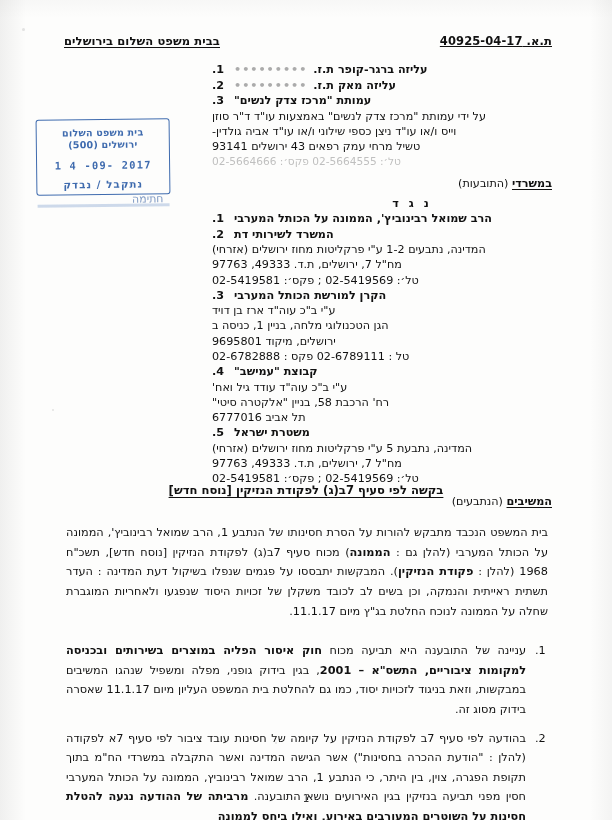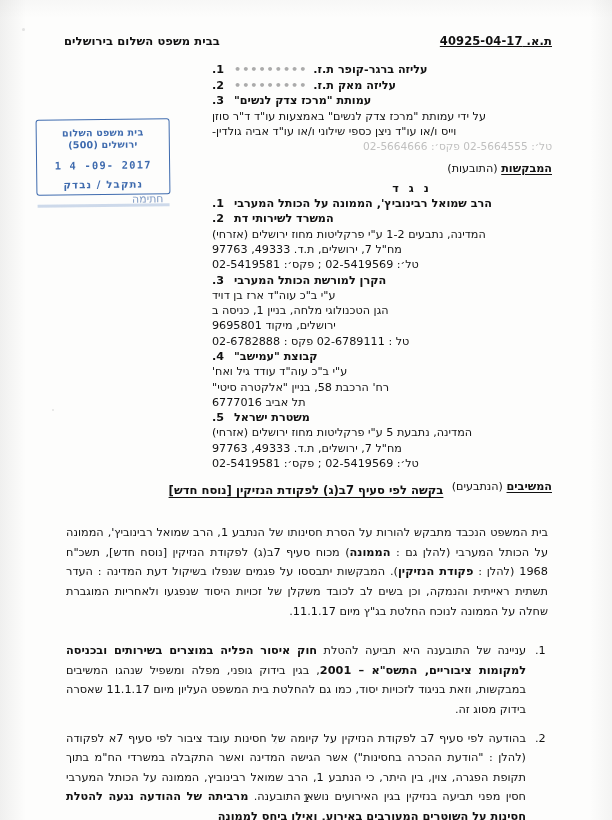--- a/index.html
+++ b/index.html
@@ -38,20 +38,21 @@
     right: 0;
     left: 0;
     height: 22px;
   }
   .court-name {
     position: absolute;
     right: 392px;
     top: 0;
     font-size: 11.5px;
     font-weight: 700;
+    text-decoration: underline;
     text-underline-offset: 2px;
     white-space: nowrap;
     letter-spacing: 0.1px;
   }
   .case-no {
     position: absolute;
     right: 60px;
     top: 0;
     font-size: 11.5px;
     font-weight: 700;
@@ -101,21 +102,20 @@
     font-weight: 400;
     text-align: left;
     white-space: nowrap;
   }
   .faded {
     color: #9a9a9a;
     opacity: 0.62;
     filter: blur(0.5px);
     font-size: 10.6px;
     line-height: 14px;
-    text-align: right;
   }
 
   .side-label {
     margin-top: 9px;
     font-size: 11.2px;
     font-weight: 700;
     text-align: right;
   }
   .side-label u { text-underline-offset: 2px; }
   .side-label .paren { font-weight: 400; }
@@ -291,25 +291,26 @@
       </div>
     </div>
 
     <div>
       <div class="party-line">
         <span class="party-name">עמותת "מרכז צדק לנשים"</span>
         <span class="party-num">3.</span>
       </div>
       <div class="sub-line">על ידי עמותת "מרכז צדק לנשים" באמצעות עו"ד ד"ר סוזן</div>
       <div class="sub-line">וייס ו/או עו"ד ניצן כספי שילוני ו/או עו"ד אביה גולדין-</div>
+      <div class="sub-line">טשיל מרחי עמק רפאים 43 ירושלים 93141</div>
       <div class="sub-line faded">טל׳: 02-5664555 פקס׳: 02-5664666</div>
     </div>
 
     <div class="side-label">
-      <u>המבקשות</u><span class="paren"> (התובעות)</span>
+      <u>במשרדי</u><span class="paren"> (התובעות)</span>
     </div>
 
     <div class="vs">נ ג ד</div>
 
     <div>
       <div class="party-line">
         <span class="party-name">הרב שמואל רבינוביץ', הממונה על הכותל המערבי</span>
         <span class="party-num">1.</span>
       </div>
     </div>
@@ -362,21 +363,21 @@
 
   <div class="motion-title">בקשה לפי סעיף 7ב(ג) לפקודת הנזיקין [נוסח חדש]</div>
 
   <div class="body">
 
     <p class="para"><span>בית המשפט הנכבד מתבקש להורות על הסרת חסינותו של הנתבע 1, הרב שמואל רבינוביץ', הממונה על הכותל המערבי (להלן גם : </span><b>הממונה</b><span>) מכוח סעיף 7ב(ג) לפקודת הנזיקין [נוסח חדש], תשכ"ח 1968 (להלן : </span><b>פקודת הנזיקין</b><span>). המבקשות יתבססו על פגמים שנפלו בשיקול דעת המדינה : העדר תשתית ראייתית והנמקה, וכן בשים לב לכובד משקלן של זכויות היסוד שנפגעו ולאחריות המוגברת שחלה על הממונה לנוכח החלטת בג"ץ מיום 11.1.17.</span></p>
 
     <ol class="num-list">
       <li class="num-item">
         <span class="idx">1.</span>
-        <span class="txt"><span>עניינה של התובענה היא תביעה להטלת </span><b>חוק איסור הפליה במוצרים בשירותים ובכניסה למקומות ציבוריים, התשס"א – 2001</b><span>, בגין בידוק גופני, מפלה ומשפיל שנהגו המשיבים במבקשות, וזאת בניגוד לזכויות יסוד, כמו גם להחלטת בית המשפט העליון מיום 11.1.17 שאסרה בידוק מסוג זה.</span></span>
+        <span class="txt"><span>עניינה של התובענה היא תביעה מכוח </span><b>חוק איסור הפליה במוצרים בשירותים ובכניסה למקומות ציבוריים, התשס"א – 2001</b><span>, בגין בידוק גופני, מפלה ומשפיל שנהגו המשיבים במבקשות, וזאת בניגוד לזכויות יסוד, כמו גם להחלטת בית המשפט העליון מיום 11.1.17 שאסרה בידוק מסוג זה.</span></span>
       </li>
 
       <li class="num-item">
         <span class="idx">2.</span>
         <span class="txt"><span>בהודעה לפי סעיף 7ב לפקודת הנזיקין על קיומה של חסינות עובד ציבור לפי סעיף 7א לפקודה (להלן : "הודעת ההכרה בחסינות") אשר הגישה המדינה ואשר התקבלה במשרדי הח"מ בתוך תקופת הפגרה, צוין, בין היתר, כי הנתבע 1, הרב שמואל רבינוביץ, הממונה על הכותל המערבי חסין מפני תביעה בנזיקין בגין האירועים נושא התובענה. </span><b>מרביתה של ההודעה נגעה להטלת חסינות על השוטרים המעורבים באירוע, ואילו ביחס לממונה</b><span></span></span>
       </li>
     </ol>
   </div>
 
   <div class="page-num">1</div>

